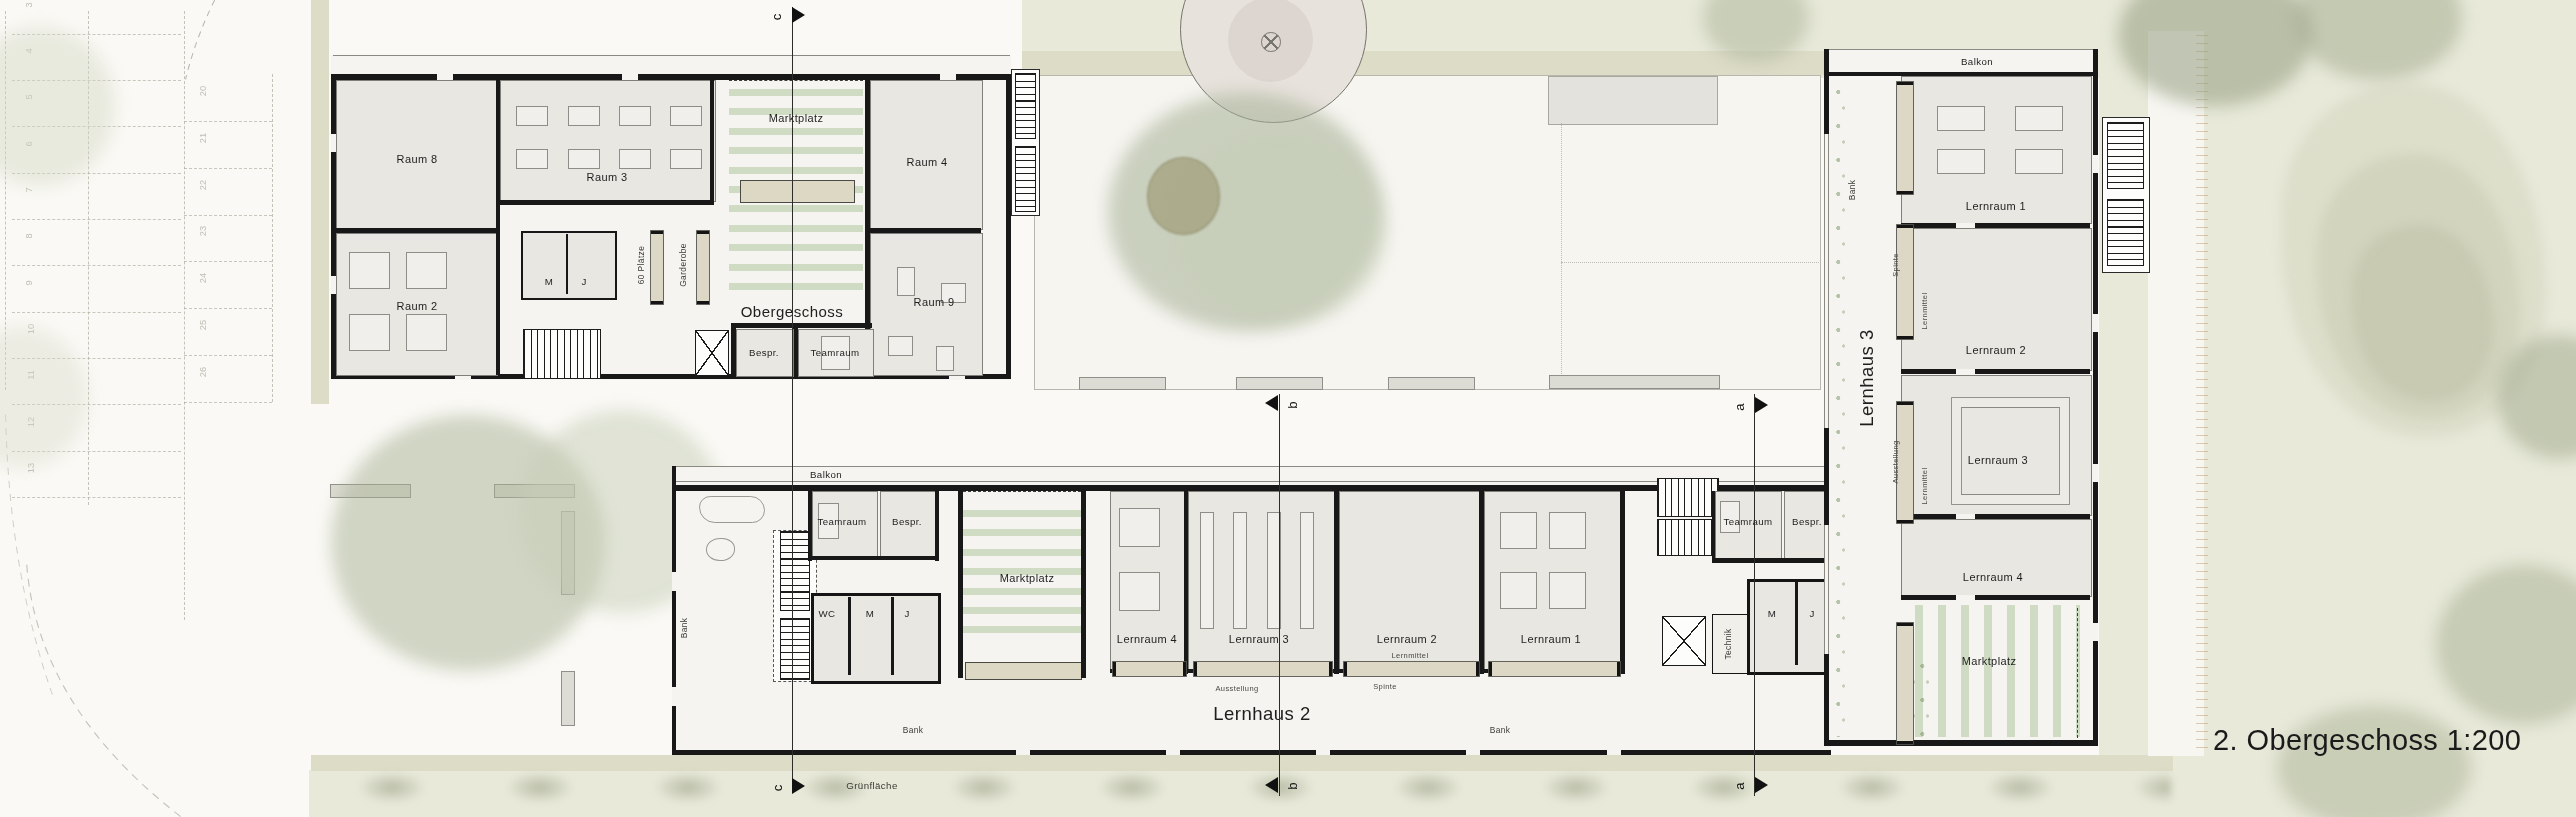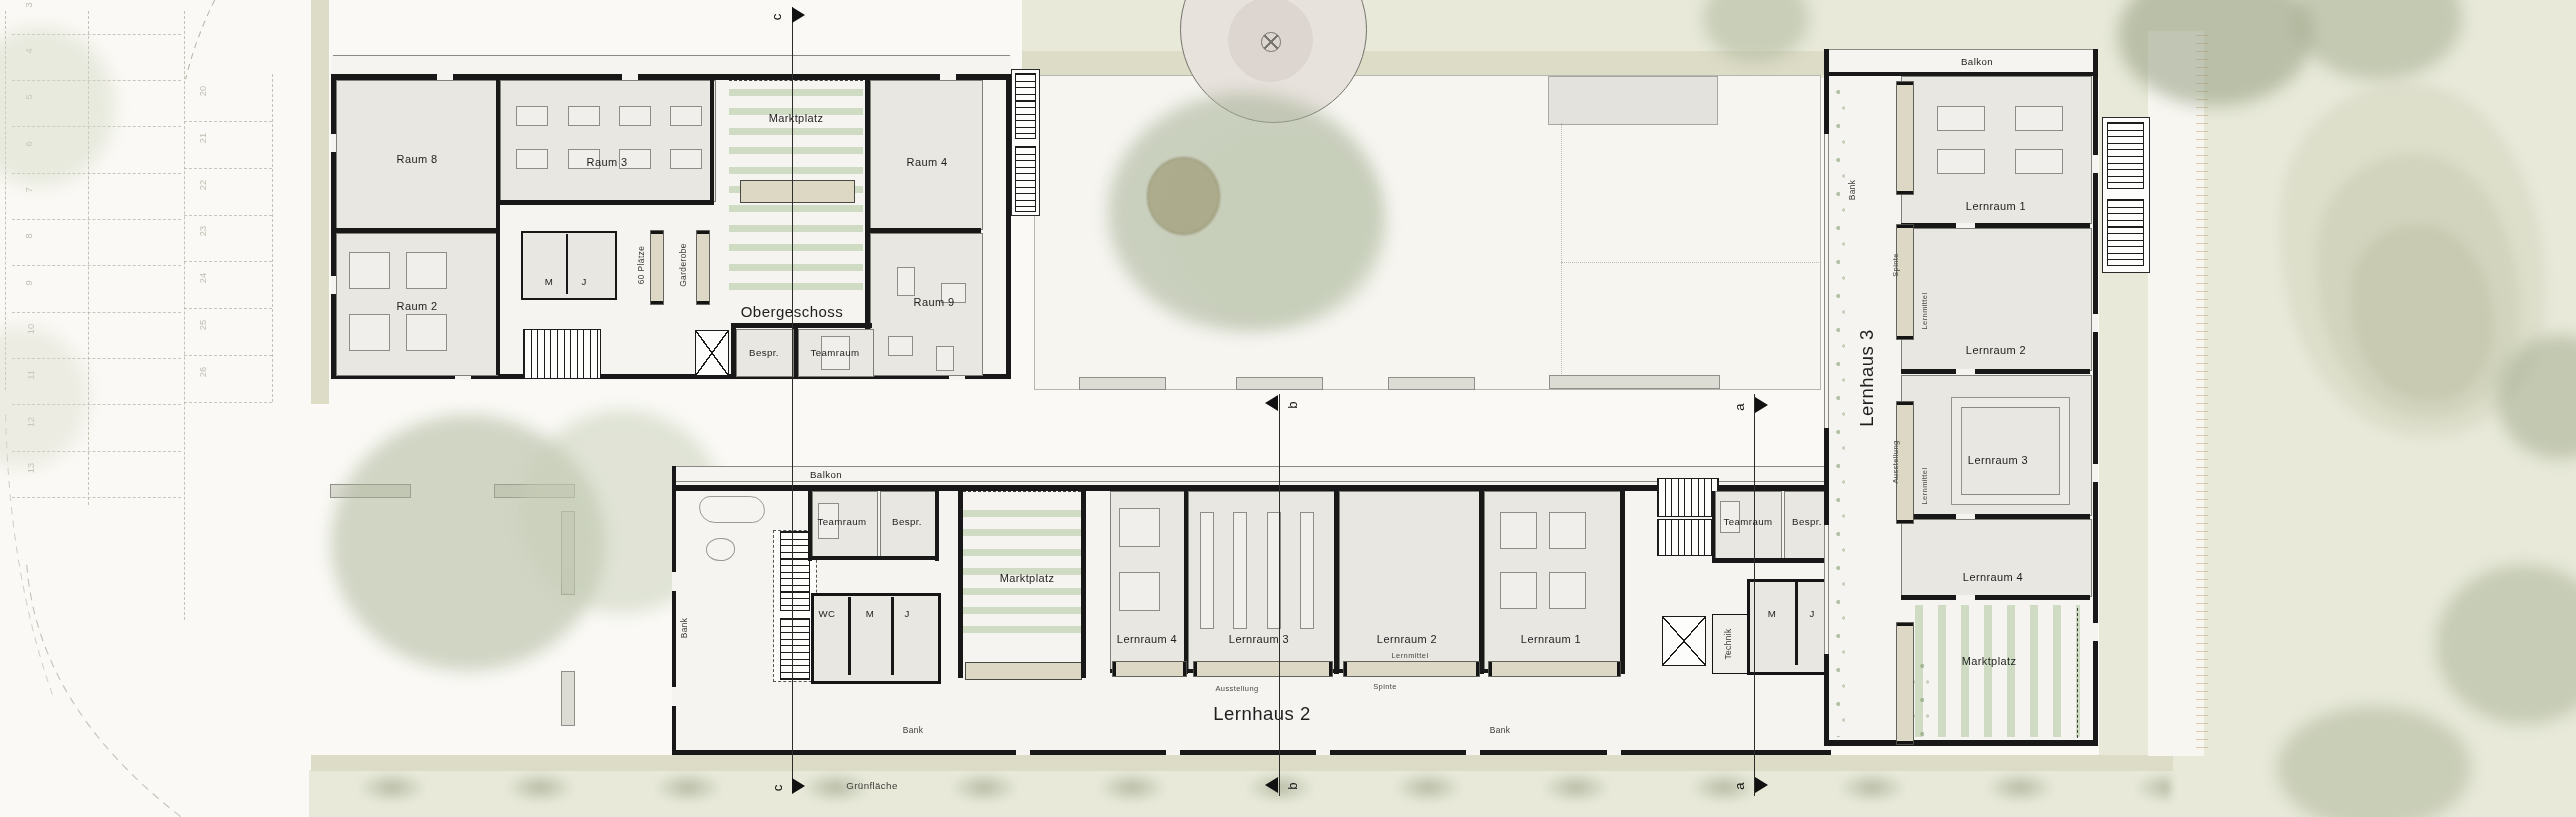--- a/index.html
+++ b/index.html
@@ -250,21 +250,21 @@
     <div class="tbl" style="left:75px;top:197px;width:39px;height:35px;"></div>
     <div class="tbl" style="left:17.6px;top:259px;width:39px;height:35px;"></div>
     <div class="tbl" style="left:75px;top:259px;width:39px;height:35px;"></div>
 
     <div class="tbl" style="left:566px;top:212px;width:16px;height:26.5px;"></div>
     <div class="tbl" style="left:610px;top:228px;width:23px;height:17.6px;"></div>
     <div class="tbl" style="left:557px;top:281px;width:23px;height:17.6px;"></div>
     <div class="tbl" style="left:605px;top:291px;width:16px;height:23px;"></div>
 
     <div class="lbl" style="left:86px;top:104px;">Raum 8</div>
-    <div class="lbl" style="left:276px;top:107px;">Raum 3</div>
+    <div class="lbl" style="left:276px;top:122px;">Raum 3</div>
     <div class="lbl" style="left:596px;top:107px;">Raum 4</div>
     <div class="lbl" style="left:86px;top:251px;">Raum 2</div>
     <div class="lbl" style="left:603px;top:247px;">Raum 9</div>
     <div class="lbl" style="left:465px;top:63px;">Marktplatz</div>
     <div class="lbl md" style="left:218px;top:226px;">M</div>
     <div class="lbl md" style="left:253px;top:226px;">J</div>
     <div class="lbl sm v" style="left:310px;top:210px;">60 Plätze</div>
     <div class="lbl sm v" style="left:352px;top:210px;">Garderobe</div>
     <div class="lbl md" style="left:433px;top:297px;">Bespr.</div>
     <div class="lbl md" style="left:504px;top:297px;">Teamraum</div>
@@ -455,15 +455,16 @@
   <div class="triL" style="left:1265px;top:395px;z-index:31;"></div>
   <div class="seclbl" style="left:1292px;top:405px;z-index:31;">b</div>
   <div class="triL" style="left:1265px;top:777px;z-index:31;"></div>
   <div class="seclbl" style="left:1292px;top:786px;z-index:31;">b</div>
   <div class="triR" style="left:1755px;top:397px;z-index:31;"></div>
   <div class="seclbl" style="left:1739px;top:407px;z-index:31;">a</div>
   <div class="triR" style="left:1755px;top:777px;z-index:31;"></div>
   <div class="seclbl" style="left:1739px;top:786px;z-index:31;">a</div>
 
   <div class="lbl sm faint" style="left:872px;top:785px;z-index:32;font-size:9.7px;">Grünfläche</div>
+  <div class="title" style="left:2213px;top:724px;z-index:32;">2. Obergeschoss 1:200</div>
 
 </div>
 
 
 </body></html>

